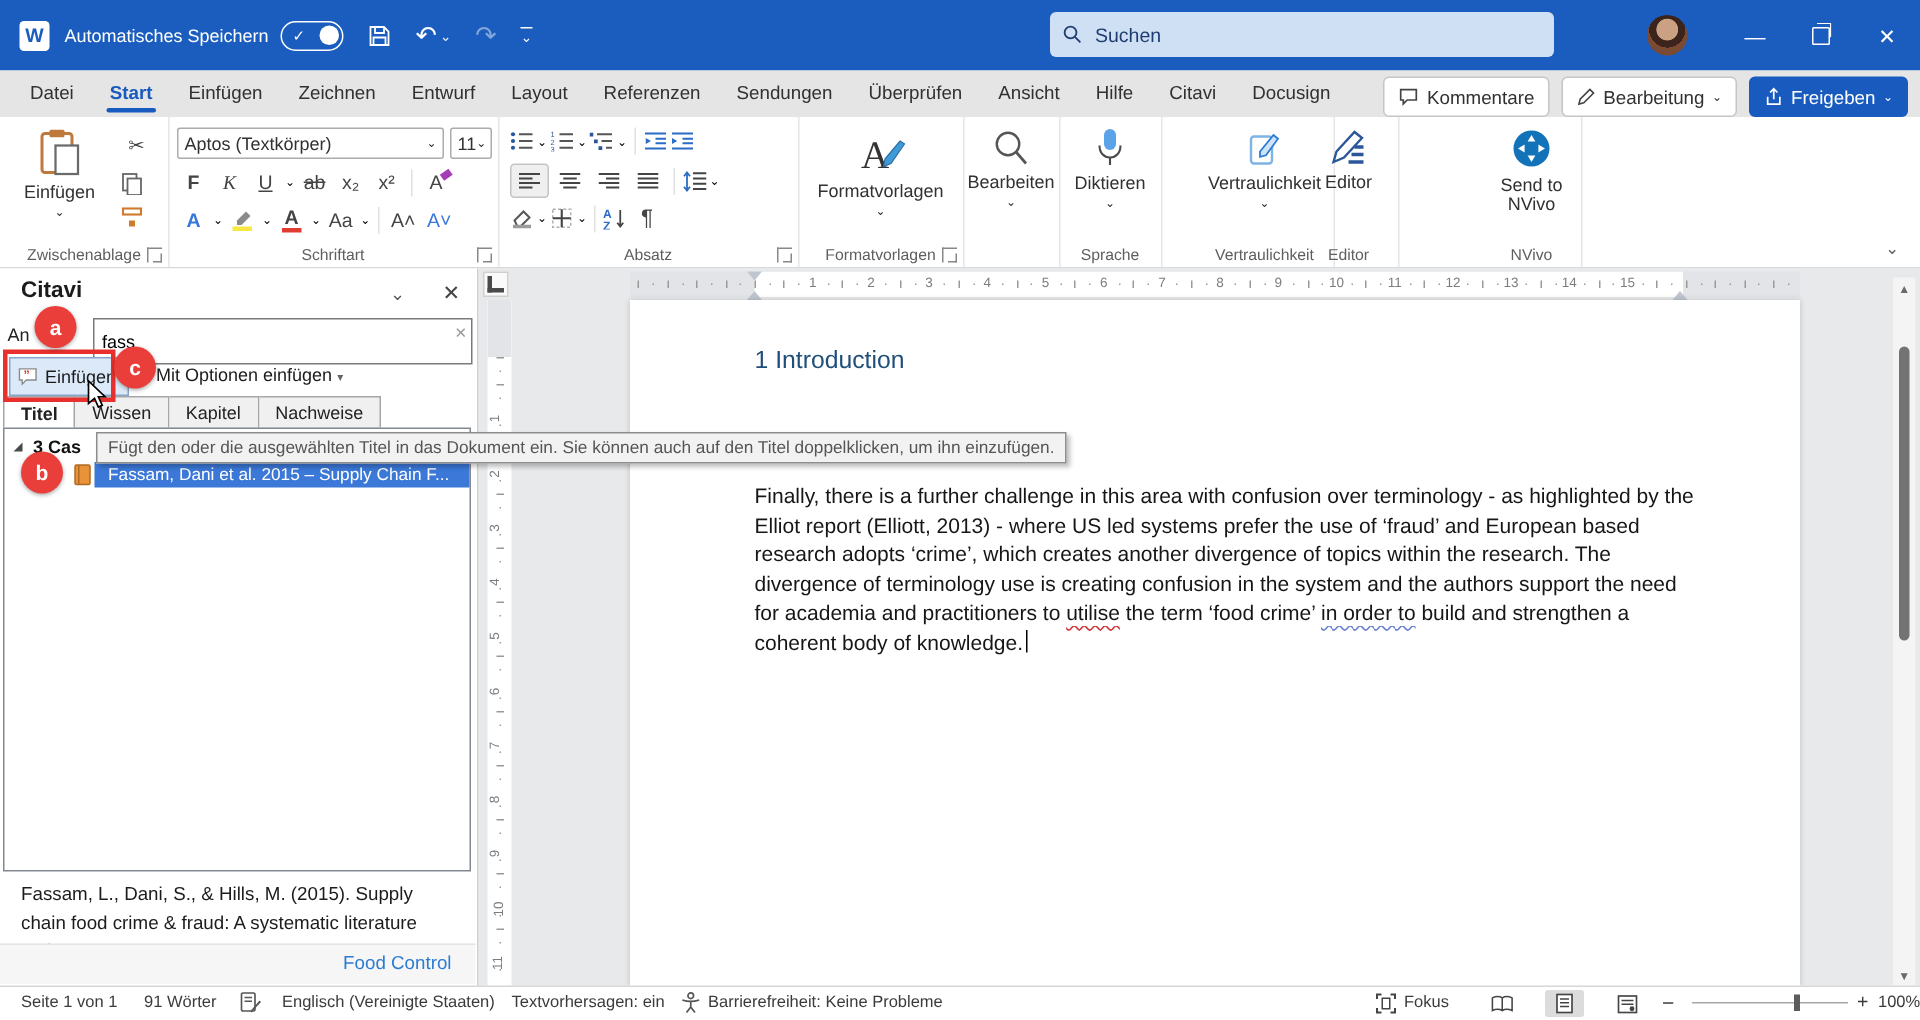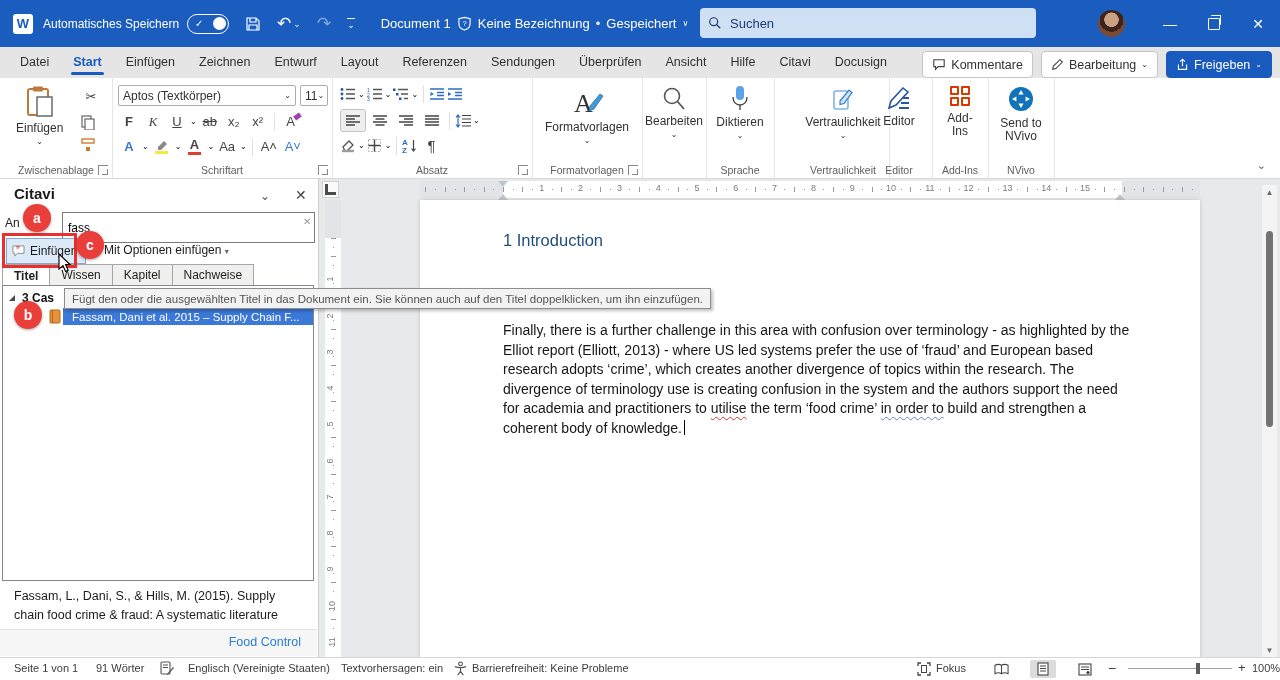--- a/index.html
+++ b/index.html
@@ -162,31 +162,20 @@
   <span class="qat-btn">
       <span class="undo-glyph">↶</span>
       <span class="qat-chev">⌄</span>
     </span>
   <span class="qat-btn dim">
       <span class="undo-glyph">↷</span>
     </span>
   <span class="qat-btn">
       <span style="border-top:1.5px solid #fff;padding-top:1px;font-size:9px;">⌄</span>
     </span>
-  <div class="docid">
-    <span>Document 1</span>
-    <svg width="15" height="15" viewBox="0 0 16 16">
-        <path d="M8 1.5 14 3v5c0 3.5-2.6 6-6 7-3.4-1-6-3.5-6-7V3z" fill="none" stroke="#fff" stroke-width="1.2"></path>
-        <text x="8" y="11" font-size="8" fill="#fff" text-anchor="middle">?</text>
-      </svg>
-    <span>Keine Bezeichnung</span>
-    <span class="sep">•</span>
-    <span>Gespeichert</span>
-    <span class="chev">∨</span>
-  </div>
   <div class="tb-search">
     <svg width="14" height="14" viewBox="0 0 16 16">
         <circle cx="6.5" cy="6.5" r="4.5" fill="none" stroke="#1d3c70" stroke-width="1.4"></circle>
         <line x1="10" y1="10" x2="14" y2="14" stroke="#1d3c70" stroke-width="1.4"></line>
       </svg>
     <span>Suchen</span>
   </div>
   <div class="avatar"></div>
   <div class="winbtns">
     <div class="winbtn">—</div>
@@ -452,33 +441,20 @@
     <div class="bigbtn" style="position:absolute;left:0;right:0;top:8px;">
       <svg width="28" height="26" viewBox="0 0 28 26">
           <path d="M4 22 6 15 18 2l5 4L11 19z" fill="#fff" stroke="#2b579a" stroke-width="1.6"></path>
           <path d="M14 22h10M16 17h8M18 12h6" stroke="#2b579a" stroke-width="2.2"></path>
         </svg>
       <span>Editor</span>
     </div>
     <div class="glabel">Editor</div>
   </div>
 
-  <div class="rgroup" style="left:932px;width:56px;">
-    <div class="bigbtn" style="position:absolute;left:0;right:0;top:8px;">
-      <span class="addins-ico">
-          <i></i>
-          <i></i>
-          <i></i>
-          <i></i>
-        </span>
-      <span style="margin-top:3px;">Add-</span>
-      <span style="margin-top:-3px;">Ins</span>
-    </div>
-    <div class="glabel">Add-Ins</div>
-  </div>
 
   <div class="rgroup" style="left:988px;width:66px;">
     <div class="bigbtn" style="position:absolute;left:0;right:0;top:8px;">
       <svg width="26" height="26" viewBox="0 0 26 26">
         <circle cx="13" cy="13" r="12" fill="#1273b9"></circle>
         <path d="M13 4l2.6 4.4h-5.2zM13 22l-2.6-4.4h5.2zM4 13l4.4-2.6v5.2zM22 13l-4.4 2.6v-5.2z" fill="#fff"></path>
       </svg>
       <span style="margin-top:2px;">Send to</span>
       <span style="margin-top:-3px;">NVivo</span>
     </div>

